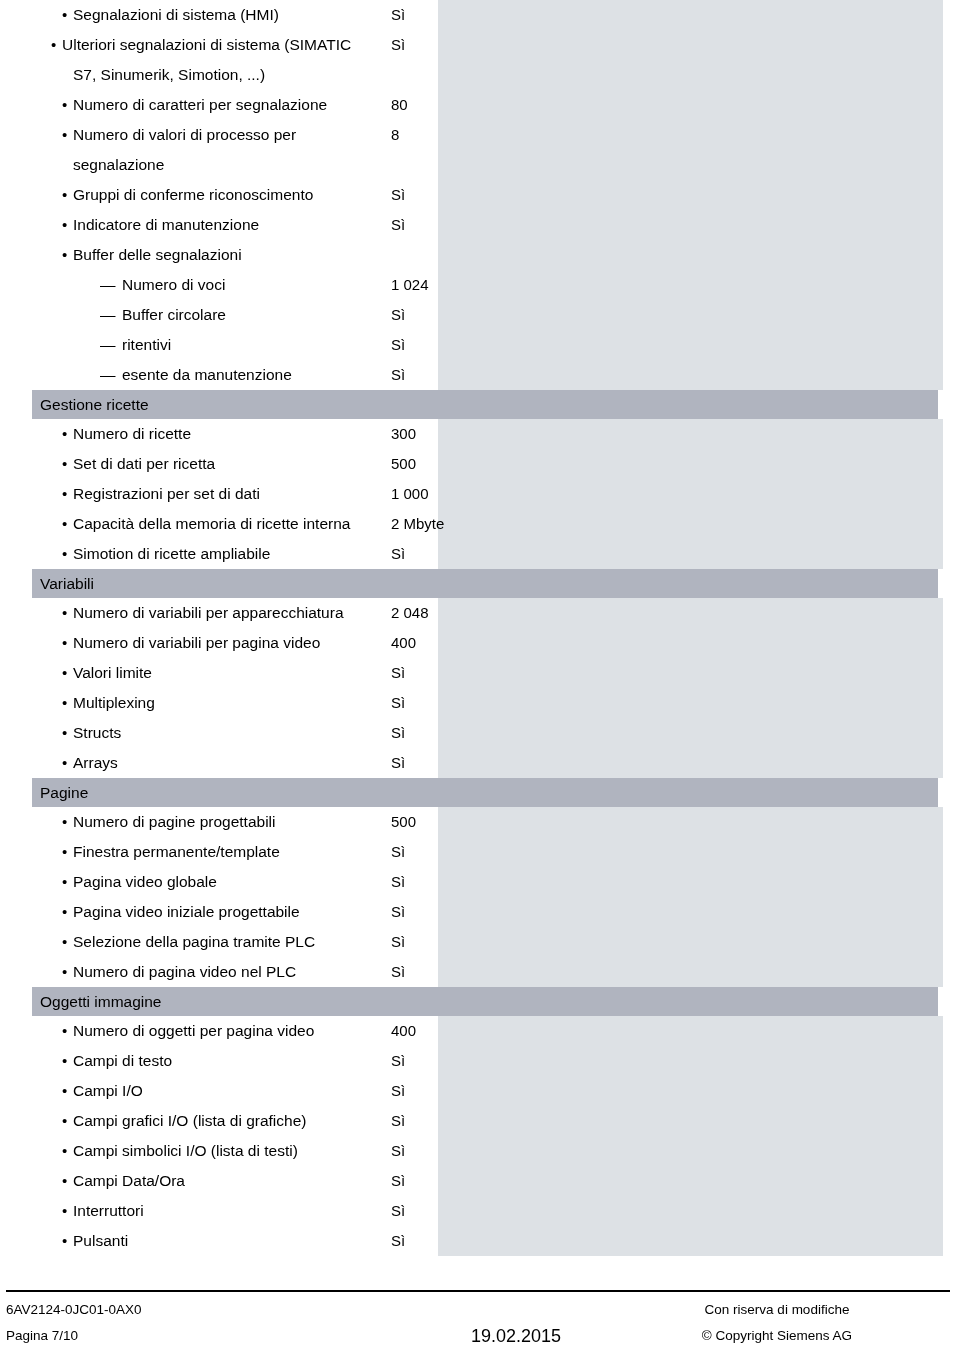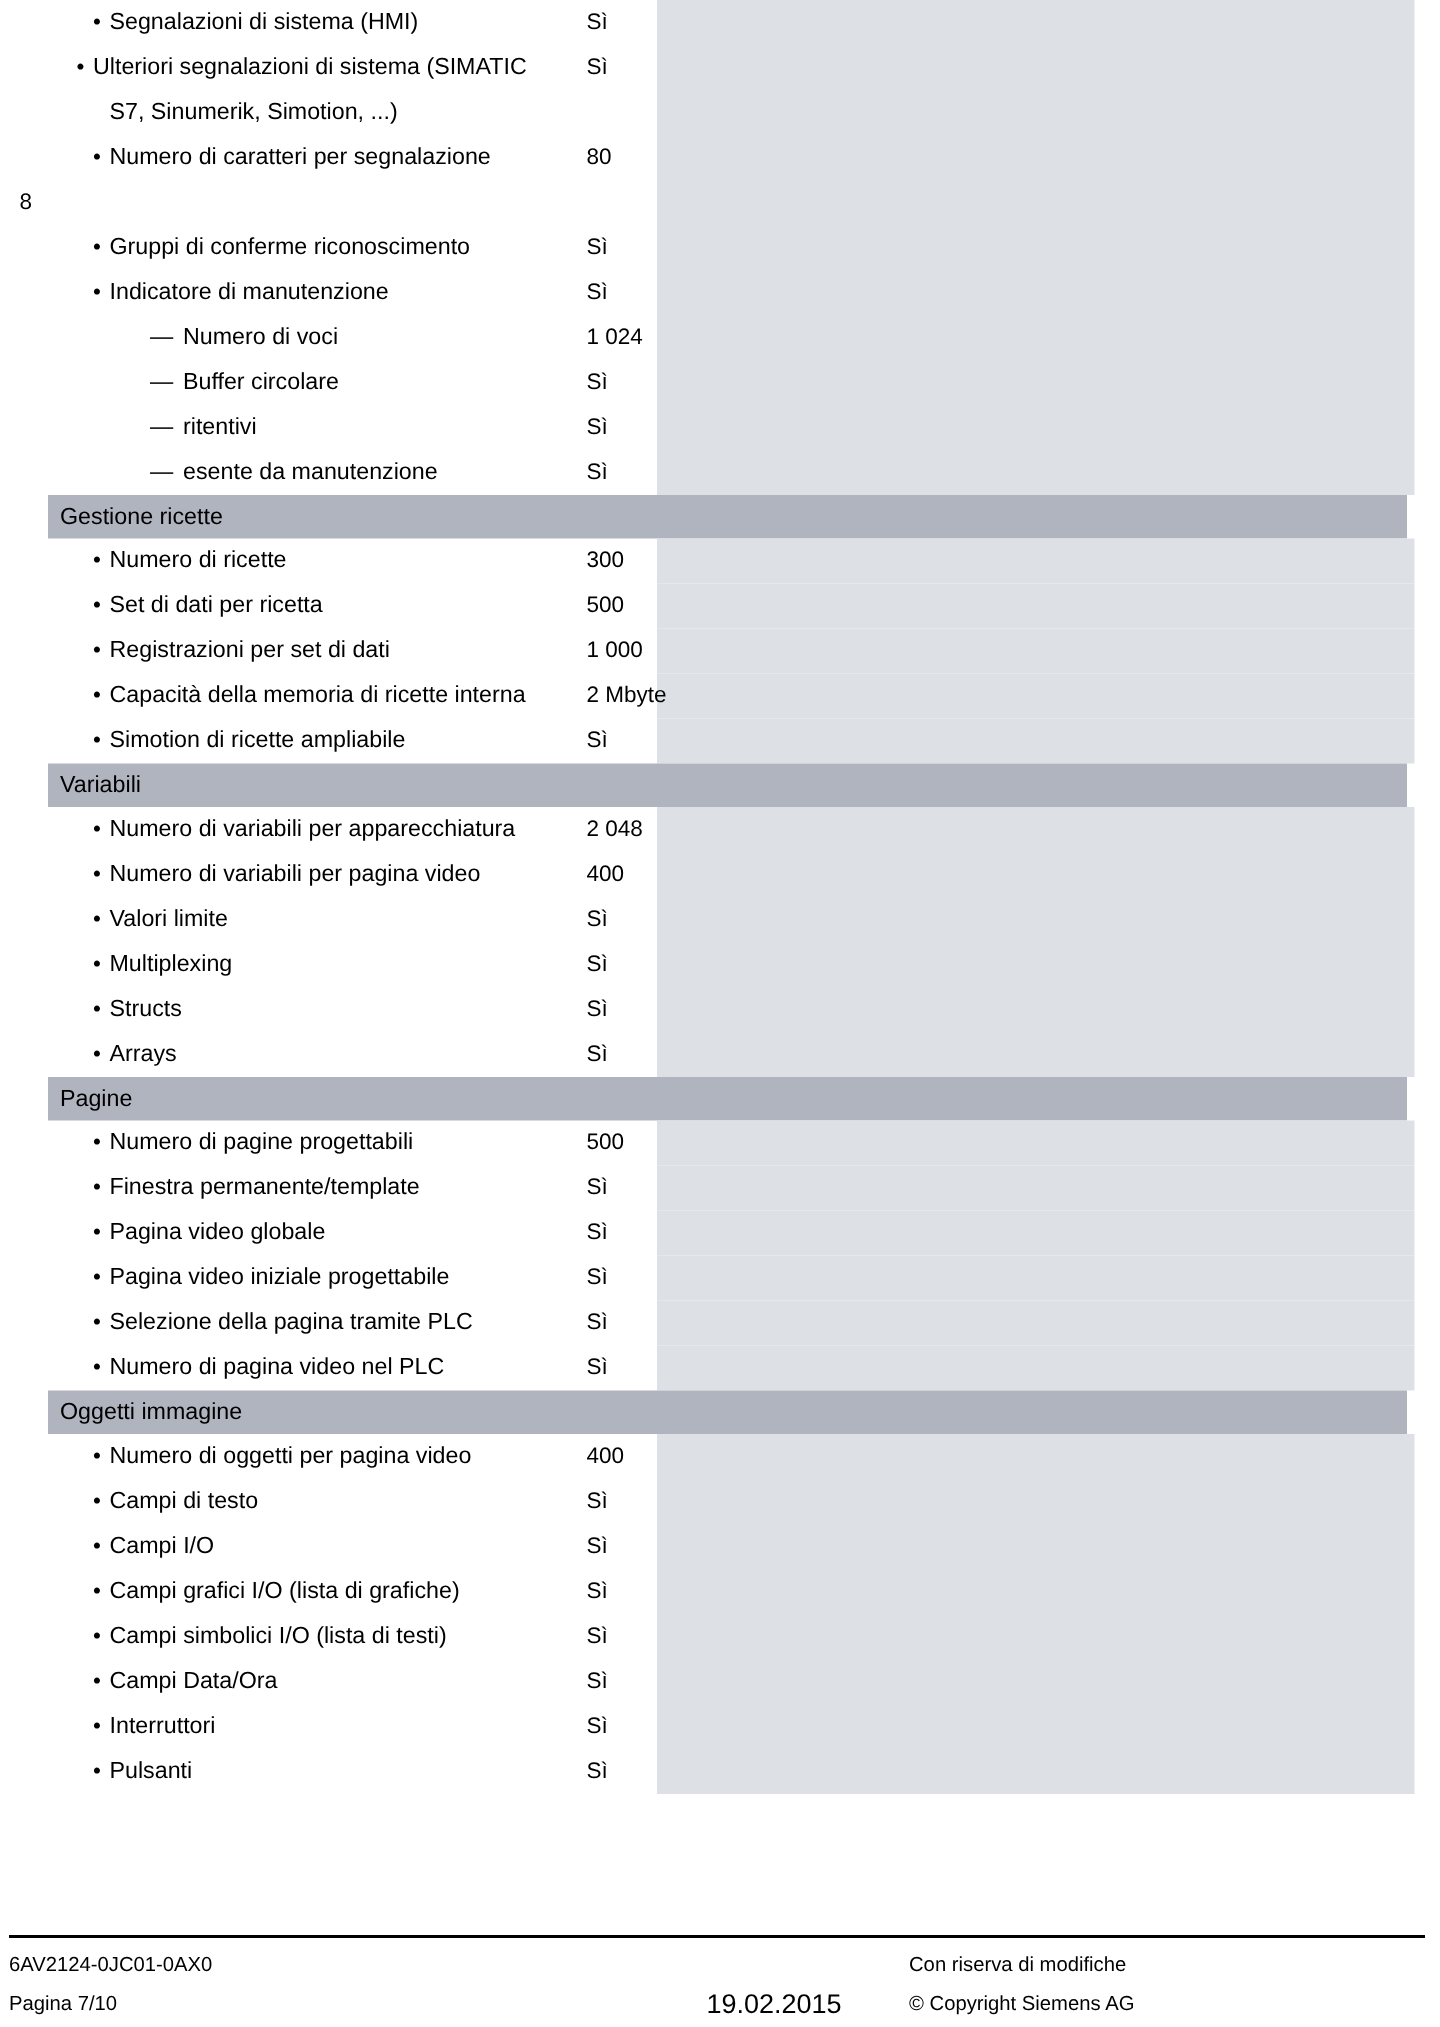--- a/index.html
+++ b/index.html
@@ -171,21 +171,21 @@
   }
   #footer .fcenter {
     width: 180px;
     font-size: 18px;
     line-height: 26px;
     text-align: center;
     padding-top: 26px;
   }
   #footer .fright {
     flex: 1;
-    text-align: left;
+    text-align: center;
     padding-right: 12px;
     font-size: 13.5px;
     line-height: 26px;
   }
   #footer .fline {
     display: block;
     white-space: pre;
   }
 </style>
 </head>
@@ -215,39 +215,51 @@
       <div class="cells">
         <div class="label">
           <span class="txt">Numero di caratteri per segnalazione</span>
         </div>
         <div class="value">80</div>
       </div>
     </div>
     <div class="row lvl1">
       <div class="shade"></div>
       <div class="cells">
+        <div class="label">
+          <span class="txt">Numero di valori di processo per segnalazione</span>
+        </div>
         <div class="value">8</div>
       </div>
     </div>
     <div class="row lvl1">
       <div class="shade"></div>
       <div class="cells">
         <div class="label">
           <span class="txt">Gruppi di conferme riconoscimento</span>
         </div>
         <div class="value">Sì</div>
       </div>
     </div>
     <div class="row lvl1">
       <div class="shade"></div>
       <div class="cells">
         <div class="label">
           <span class="txt">Indicatore di manutenzione</span>
         </div>
         <div class="value">Sì</div>
+      </div>
+    </div>
+    <div class="row lvl1">
+      <div class="shade"></div>
+      <div class="cells">
+        <div class="label">
+          <span class="txt">Buffer delle segnalazioni</span>
+        </div>
+        <div class="value"></div>
       </div>
     </div>
     <div class="row lvl2">
       <div class="shade"></div>
       <div class="cells">
         <div class="label">
           <span class="txt">Numero di voci</span>
         </div>
         <div class="value">1 024</div>
       </div>

